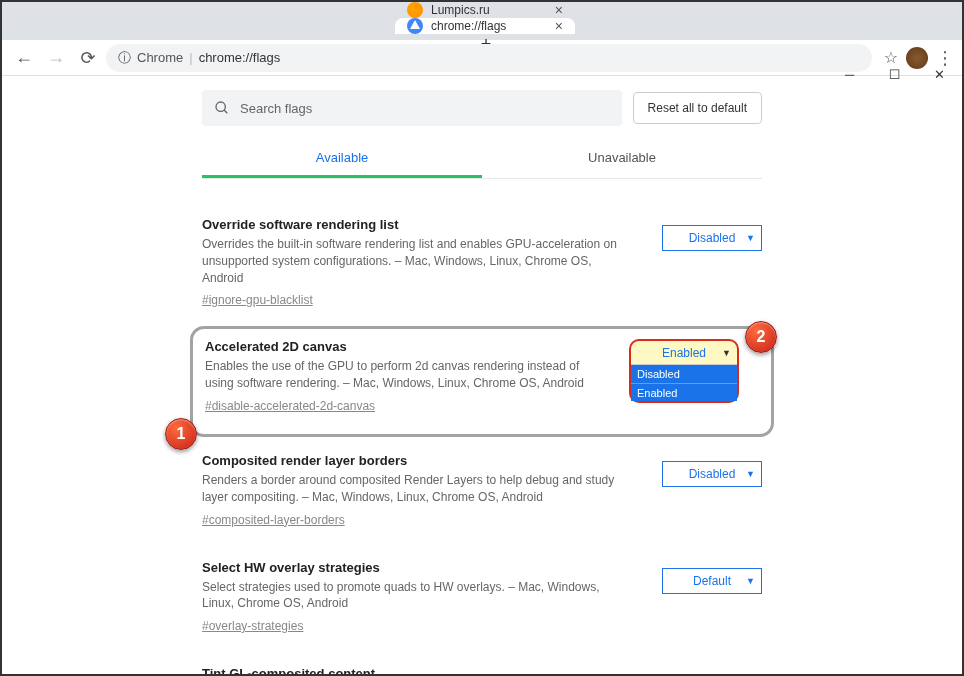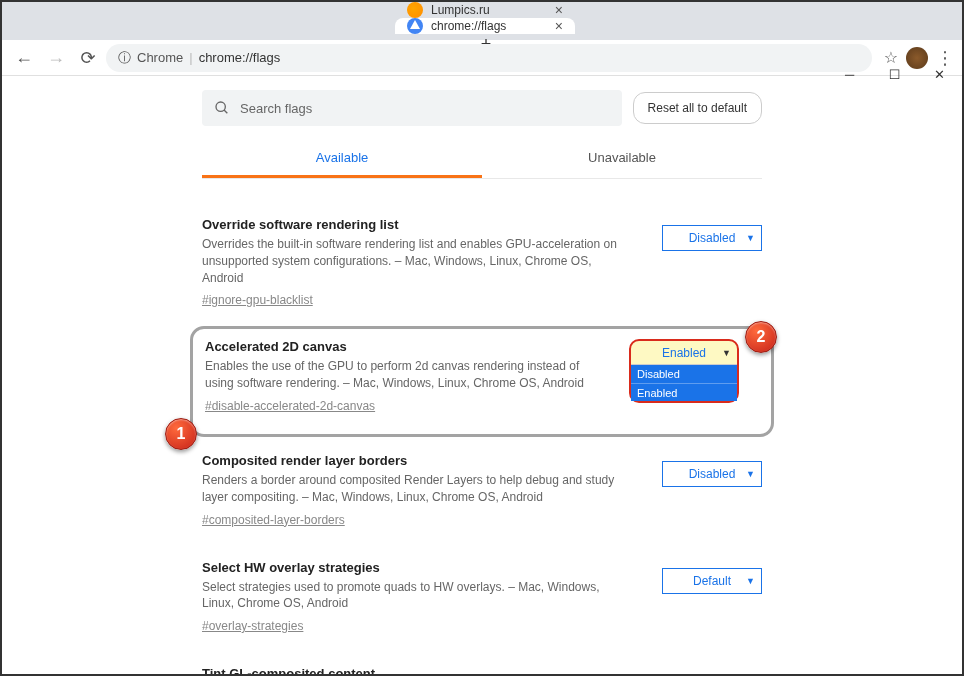--- a/index.html
+++ b/index.html
@@ -29,25 +29,25 @@
 .addr-right { display:flex; align-items:center; gap:8px; margin-left:8px; }
 .star { color:#555; font-size:16px; }
 .avatar { width:22px; height:22px; border-radius:50%; background: radial-gradient(circle, #8b5a2b, #5b3a1b); }
 .kebab { color:#555; font-size:18px; }
 
 
 .content { height: calc(676px - 38px - 36px - 4px); overflow-y: auto; position:relative; }
 .toprow { display:flex; align-items:center; justify-content:space-between; padding: 14px 200px 14px 200px; }
 .search { flex:1; max-width: 420px; height:36px; background:#f1f3f4; border-radius:4px; display:flex; align-items:center; padding:0 12px; color:#666; font-size:13px; }
 .search svg { margin-right:10px; }
-.reset-btn { height:32px; padding:0 14px; background:#fff; border:1px solid #ccc; border-radius:12px; font-size:12px; color:#333; display:flex; align-items:center; }
+.reset-btn { height:32px; padding:0 14px; background:#fff; border:1px solid #ccc; border-radius:4px; font-size:12px; color:#333; display:flex; align-items:center; }
 
 .tabs-row { display:flex; justify-content:center; border-bottom:1px solid #e8e8e8; margin: 0 200px; }
 .flags-tab { flex:1; text-align:center; padding:10px 0; font-size:13px; color:#555; cursor:pointer; }
-.flags-tab.active { color:#1a73e8; border-bottom:3px solid #f97316; font-weight:500; }
+.flags-tab.active { color:#1a73e8; border-bottom:3px solid #22c55e; font-weight:500; }
 
 .flags-list { padding: 20px 200px 40px 200px; }
 .flag { display:flex; align-items:flex-start; padding: 18px 0 14px 0; position:relative; }
 .flag-left { flex:1; padding-right: 24px; }
 .flag-title { font-size:13px; font-weight:700; color:#222; margin-bottom:4px; }
 .flag-desc { font-size:12px; color:#666; line-height:1.4; margin-bottom:4px; }
 .flag-link { font-size:12px; color:#888; text-decoration:underline; }
 .flag-right { width:110px; display:flex; align-items:center; justify-content:flex-end; padding-top:8px; }
 .select { width:100px; height:26px; border:1px solid #1a73e8; color:#1a73e8; background:#fff; font-size:12px; display:flex; align-items:center; justify-content:center; position:relative; cursor:pointer; }
 .select::after { content:'▼'; position:absolute; right:6px; font-size:9px; color:#1a73e8; }

